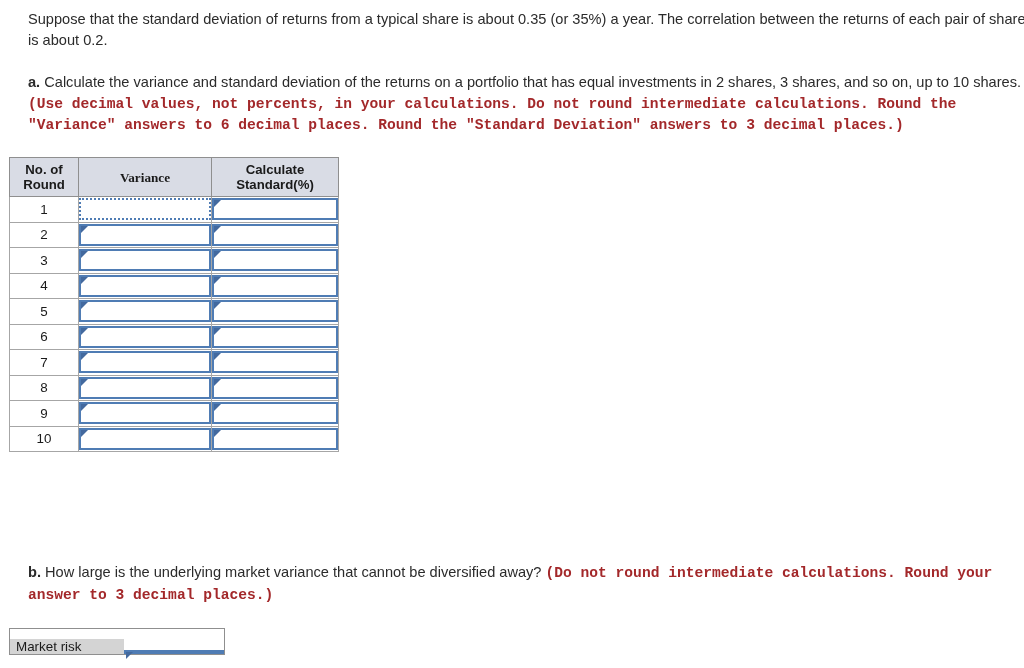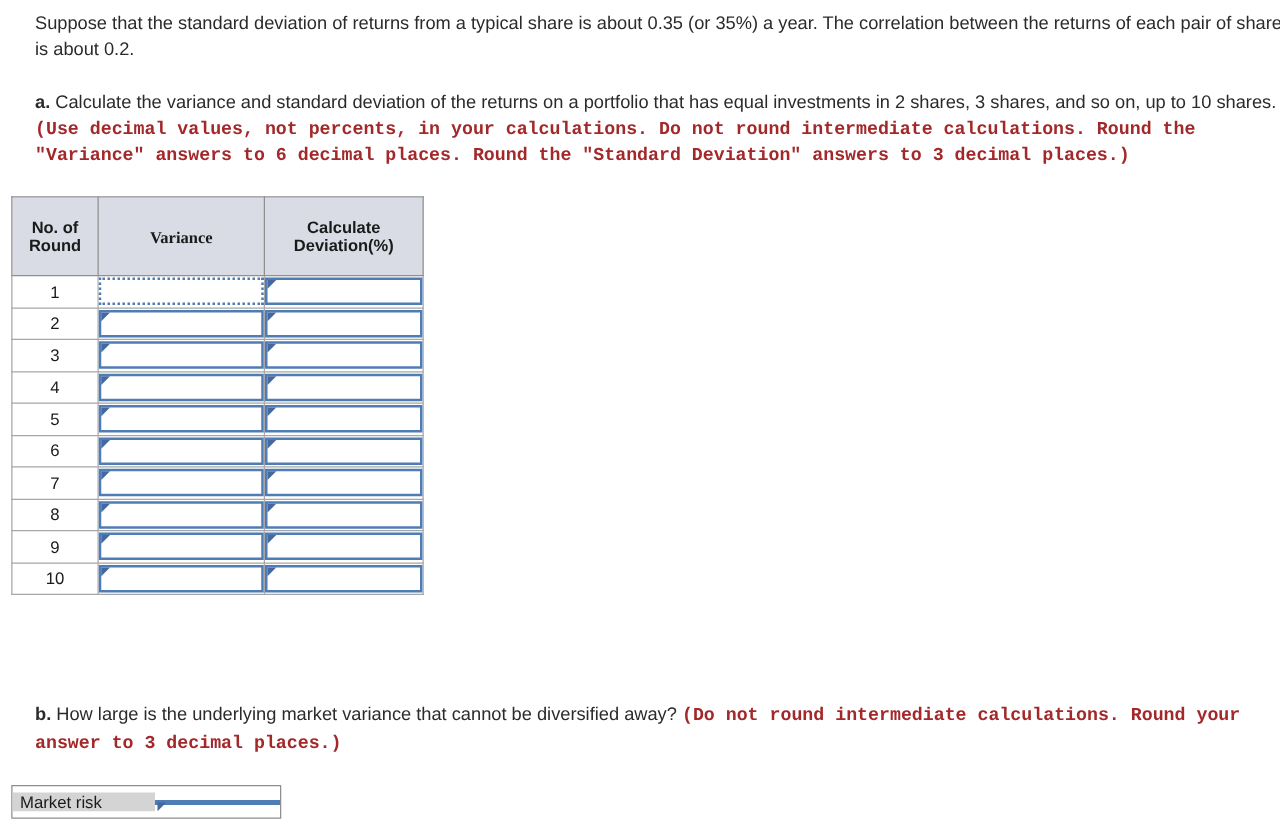--- a/index.html
+++ b/index.html
@@ -57,21 +57,21 @@
     font-size: 13px;
   }
   .qtable th {
     background: #d9dce5;
     border: 1px solid #8f8f8f;
     font-weight: bold;
     font-size: 13.2px;
     color: #1a1a1a;
     text-align: center;
     line-height: 15px;
-    padding: 16px 2px;
+    padding: 4px 2px;
   }
   .qtable th.c-shares { width: 64px; }
   .qtable th.c-var    { width: 128px; font-family: Liberation Serif, serif; }
   .qtable th.c-sd     { width: 122px; }
 
   .qtable td {
     border: 1px solid #a6a6a6;
     padding: 0;
     height: 24.5px;
     background: #ffffff;
@@ -110,21 +110,21 @@
     border-bottom: 7px solid transparent;
     border-top: 0 solid transparent;
   }
 
   
   .mrisk {
     position: absolute;
     left: 9px;
     top: 628px;
     display: flex;
-    align-items: center;
+    align-items: flex-end;
     border: 1px solid #8f8f8f;
     box-sizing: border-box;
     height: 27px;
     width: 216px;
   }
   .mrisk .mlabel {
     background: #d4d4d4;
     font-size: 13.4px;
     color: #1a1a1a;
     display: flex;
@@ -166,21 +166,21 @@
     <tr>
       <th class="c-shares">
         <span>No. of</span><br>
         <span>Round</span>
       </th>
       <th class="c-var">
         <span>Variance</span>
       </th>
       <th class="c-sd">
         <span>Calculate</span><br>
-        <span>Deviation(%)</span>
+        <span>Standard(%)</span>
       </th>
     </tr>
   </thead>
   <tbody>
     <tr>
       <td class="num">1</td>
       <td class="cell-in">
         <div class="inbox sel">
           
         </div>

